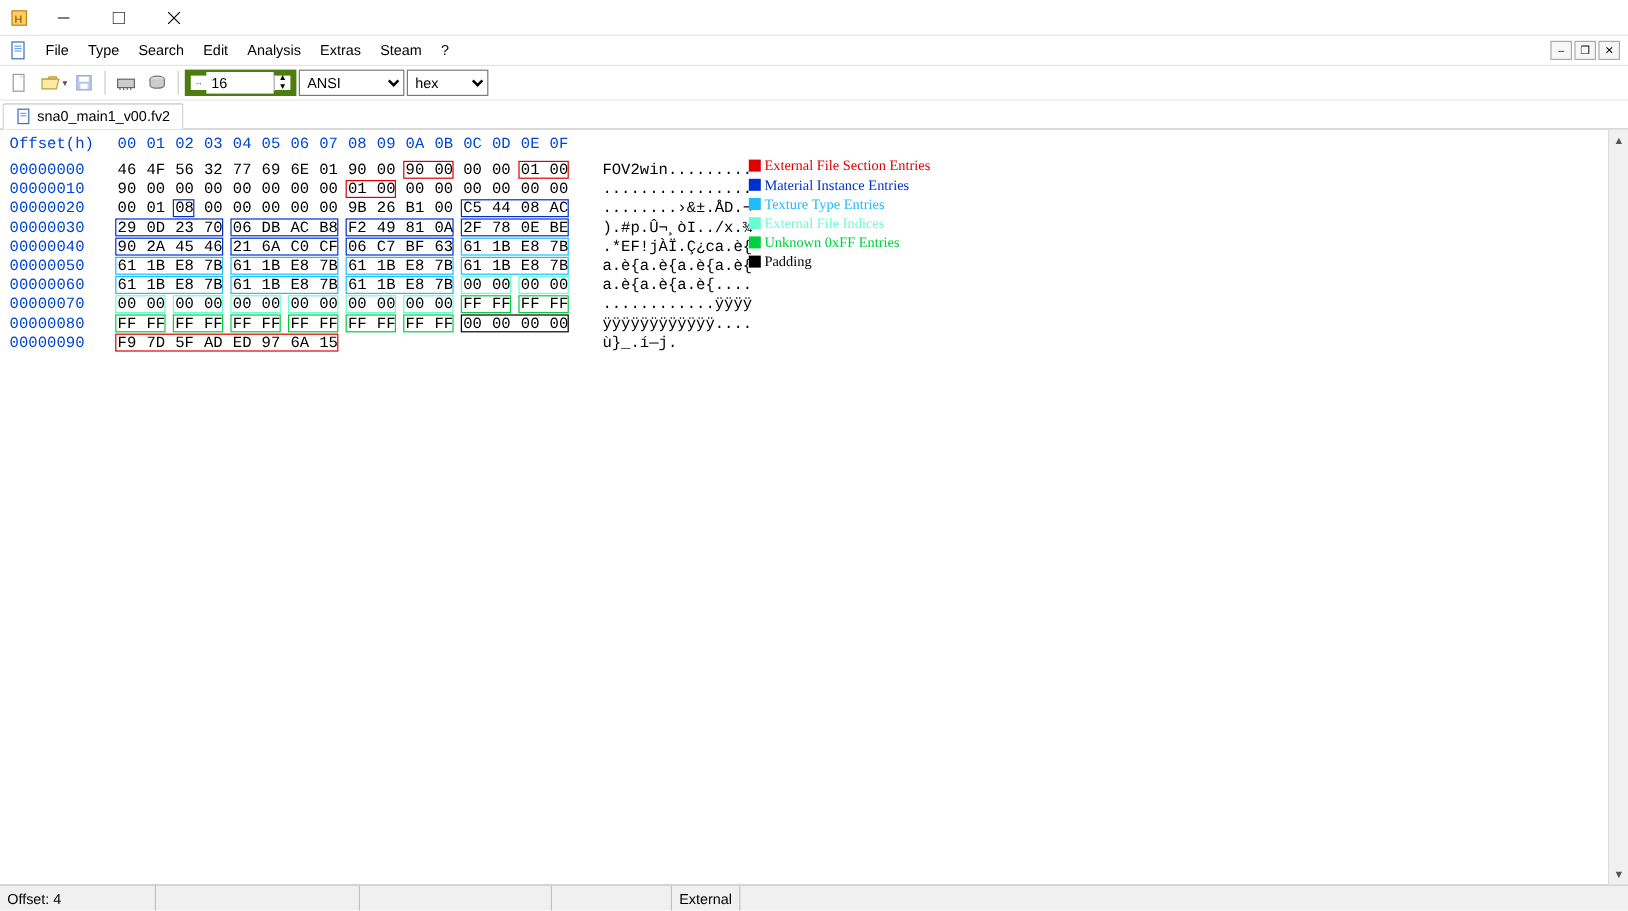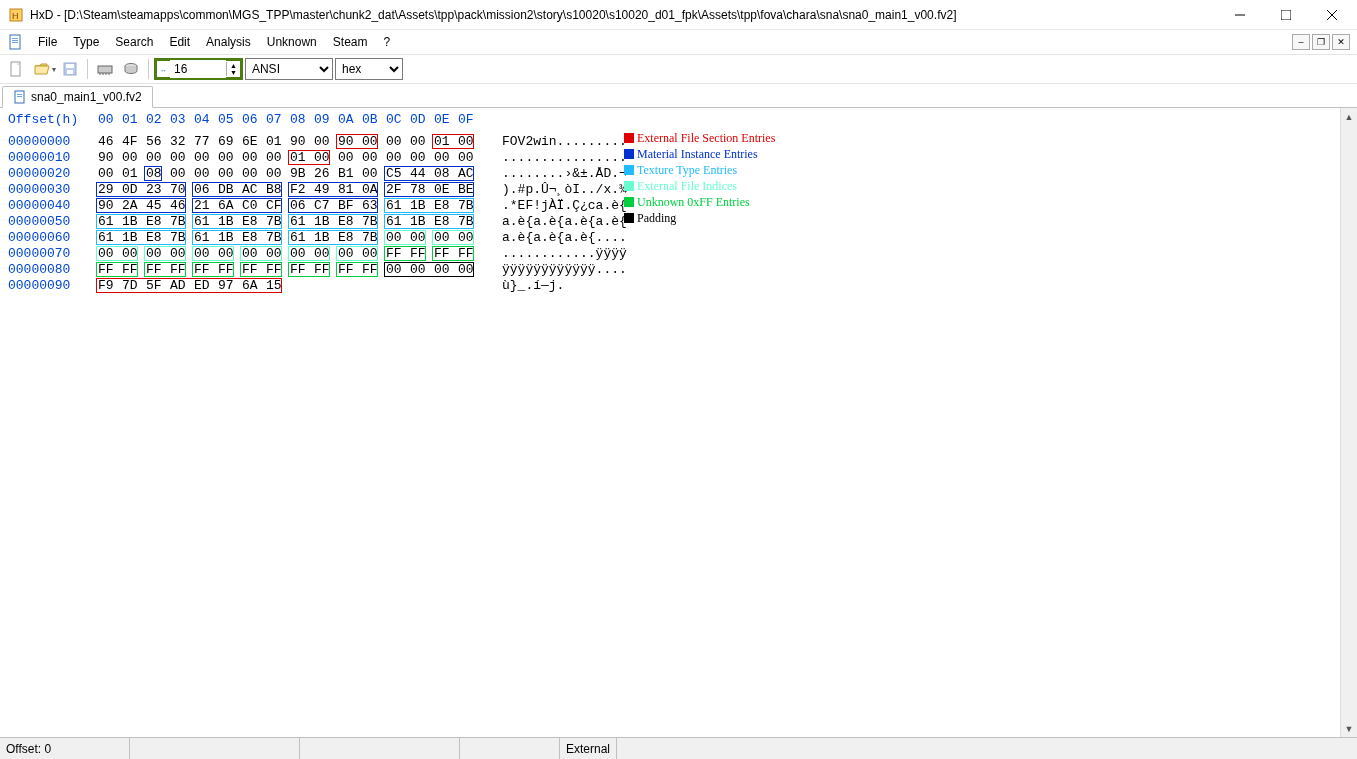--- a/index.html
+++ b/index.html
@@ -10,21 +10,21 @@
 .win-btns { display: flex; }
 .win-btn { width: 46px; height: 30px; display: flex; align-items: center; justify-content: center; cursor: pointer; font-size: 14px; }
 .menubar { height: 24px; display: flex; align-items: center; padding: 0 6px; background: #fff; }
 .menubar-icon { width: 16px; height: 16px; margin: 0 6px 0 2px; display:inline-flex; align-items:center; justify-content:center;}
 .menu-item { padding: 3px 8px; cursor: pointer; text-align: center; }
 .menu-spacer { flex: 1; }
 .mdi-btn { width: 18px; height: 16px; border: 1px solid #aaa; margin: 0 1px; display:flex; align-items:center; justify-content:center; font-size:9px; cursor:pointer; background:#f7f7f7; }
 .toolbar { height: 30px; display: flex; align-items: center; padding: 2px 4px; background: #fff; border-top: 1px solid #e5e5e5; border-bottom: 1px solid #e5e5e5; gap: 2px; }
 .tb-btn { width: 24px; height: 24px; display:flex; align-items:center; justify-content:center; border:1px solid transparent; cursor:pointer; }
 .tb-sep { width:1px; height:20px; background:#ccc; margin:0 3px; }
-.tb-spin { display:flex; align-items:center; border:3px solid #4d7c0f; height:22px; background:#fff; }
+.tb-spin { display:flex; align-items:center; border:5px solid #4d7c0f; height:22px; background:#fff; }
 .tb-spin input { border:none; width:56px; padding:2px 4px; font-size:12px; outline:none; }
 .tb-select { border:1px solid #7a7a7a; height:22px; font-size:12px; padding:1px 2px; background:#fff; }
 .tabbar { height: 24px; display:flex; align-items:flex-end; padding: 2px 2px 0 2px; background:#fff; border-bottom: 1px solid #c0c0c0;}
 .tab { display:flex; align-items:center; gap:4px; padding: 3px 10px; border:1px solid #c0c0c0; border-bottom:1px solid #fff; background:#fff; border-radius:2px 2px 0 0; font-size:12px; position:relative; top:1px; }
 .hex-area { font-family: Consolas, "Courier New", monospace; font-size: 13px; padding: 4px 8px; line-height: 16px; white-space: pre; position:relative; height: calc(100vh - 30px - 24px - 30px - 24px - 22px); overflow:auto; }
 .hdr { color: #0046d5; }
 .off { color: #0046d5; }
 .row { display:flex; height:16px; align-items:center;}
 .hexcell { display:inline-block; }
 .b { border:1px solid; display:inline-block; margin: 0; padding: 0; }
@@ -42,21 +42,20 @@
 </head>
 <body>
 
 <div class="titlebar">
   <span class="titlebar-icon">
     <svg width="16" height="16">
         <rect x="2" y="2" width="12" height="12" fill="#ffd060" stroke="#c08020"></rect>
         <text x="4" y="12" font-size="9" font-family="Arial" fill="#804000">H</text>
       </svg>
   </span>
-  <span class="title-text">HxD - [D:\Steam\steamapps\common\MGS_TPP\master\chunk2_dat\Assets\tpp\pack\mission2\story\s10020\s10020_d01_fpk\Assets\tpp\fova\chara\sna\sna0_main1_v00.fv2]</span>
   <div class="win-btns">
     <div class="win-btn">
         <svg width="10" height="10">
           <line x1="0" y1="5" x2="10" y2="5" stroke="#000"></line>
         </svg>
       </div>
     <div class="win-btn">
         <svg width="10" height="10">
           <rect x="0" y="0" width="10" height="10" fill="none" stroke="#000"></rect>
         </svg>
@@ -77,21 +76,21 @@
         <rect x="4" y="4" width="6" height="1" fill="#6aa6e8"></rect>
         <rect x="4" y="6" width="6" height="1" fill="#6aa6e8"></rect>
         <rect x="4" y="8" width="6" height="1" fill="#6aa6e8"></rect>
       </svg>
   </span>
   <span class="menu-item">File</span>
   <span class="menu-item">Type</span>
   <span class="menu-item">Search</span>
   <span class="menu-item">Edit</span>
   <span class="menu-item">Analysis</span>
-  <span class="menu-item">Unknown</span>
+  <span class="menu-item">Extras</span>
   <span class="menu-item">Steam</span>
   <span class="menu-item">?</span>
   <span class="menu-spacer"></span>
   <span class="mdi-btn">‒</span>
   <span class="mdi-btn">❐</span>
   <span class="mdi-btn">✕</span>
 </div>
 
 <div class="toolbar">
   <span class="tb-btn">
@@ -162,18 +161,18 @@
 
 <div class="hex-area" id="hexarea"><div class="row hdr"><span style="display:inline-block;width:80px">Offset(h)</span><span style="display:inline-block;width:10px"></span><span class="hexcell" style="width:24px">00</span><span class="hexcell" style="width:24px">01</span><span class="hexcell" style="width:24px">02</span><span class="hexcell" style="width:24px">03</span><span class="hexcell" style="width:24px">04</span><span class="hexcell" style="width:24px">05</span><span class="hexcell" style="width:24px">06</span><span class="hexcell" style="width:24px">07</span><span class="hexcell" style="width:24px">08</span><span class="hexcell" style="width:24px">09</span><span class="hexcell" style="width:24px">0A</span><span class="hexcell" style="width:24px">0B</span><span class="hexcell" style="width:24px">0C</span><span class="hexcell" style="width:24px">0D</span><span class="hexcell" style="width:24px">0E</span><span class="hexcell" style="width:24px">0F</span></div><div class="row" style="height:6px"></div><div class="row"><span class="off" style="display:inline-block;width:80px">00000000</span><span style="display:inline-block;width:10px"></span><span style="position:relative;display:inline-block;width:384px"><span class="hexcell" style="width:24px">46</span><span class="hexcell" style="width:24px">4F</span><span class="hexcell" style="width:24px">56</span><span class="hexcell" style="width:24px">32</span><span class="hexcell" style="width:24px">77</span><span class="hexcell" style="width:24px">69</span><span class="hexcell" style="width:24px">6E</span><span class="hexcell" style="width:24px">01</span><span class="hexcell" style="width:24px">90</span><span class="hexcell" style="width:24px">00</span><span class="hexcell" style="width:24px">90</span><span class="hexcell" style="width:24px">00</span><span class="hexcell" style="width:24px">00</span><span class="hexcell" style="width:24px">00</span><span class="hexcell" style="width:24px">01</span><span class="hexcell" style="width:24px">00</span><span class="b" style="position:absolute;left:238px;top:0;width:42px;height:15px;border-color:#e00000"></span><span class="b" style="position:absolute;left:334px;top:0;width:42px;height:15px;border-color:#e00000"></span></span><span style="display:inline-block;width:20px"></span><span>FOV2win.........</span></div><div class="row"><span class="off" style="display:inline-block;width:80px">00000010</span><span style="display:inline-block;width:10px"></span><span style="position:relative;display:inline-block;width:384px"><span class="hexcell" style="width:24px">90</span><span class="hexcell" style="width:24px">00</span><span class="hexcell" style="width:24px">00</span><span class="hexcell" style="width:24px">00</span><span class="hexcell" style="width:24px">00</span><span class="hexcell" style="width:24px">00</span><span class="hexcell" style="width:24px">00</span><span class="hexcell" style="width:24px">00</span><span class="hexcell" style="width:24px">01</span><span class="hexcell" style="width:24px">00</span><span class="hexcell" style="width:24px">00</span><span class="hexcell" style="width:24px">00</span><span class="hexcell" style="width:24px">00</span><span class="hexcell" style="width:24px">00</span><span class="hexcell" style="width:24px">00</span><span class="hexcell" style="width:24px">00</span><span class="b" style="position:absolute;left:190px;top:0;width:42px;height:15px;border-color:#e00000"></span></span><span style="display:inline-block;width:20px"></span><span>................</span></div><div class="row"><span class="off" style="display:inline-block;width:80px">00000020</span><span style="display:inline-block;width:10px"></span><span style="position:relative;display:inline-block;width:384px"><span class="hexcell" style="width:24px">00</span><span class="hexcell" style="width:24px">01</span><span class="hexcell" style="width:24px">08</span><span class="hexcell" style="width:24px">00</span><span class="hexcell" style="width:24px">00</span><span class="hexcell" style="width:24px">00</span><span class="hexcell" style="width:24px">00</span><span class="hexcell" style="width:24px">00</span><span class="hexcell" style="width:24px">9B</span><span class="hexcell" style="width:24px">26</span><span class="hexcell" style="width:24px">B1</span><span class="hexcell" style="width:24px">00</span><span class="hexcell" style="width:24px">C5</span><span class="hexcell" style="width:24px">44</span><span class="hexcell" style="width:24px">08</span><span class="hexcell" style="width:24px">AC</span><span class="b" style="position:absolute;left:46px;top:0;width:18px;height:15px;border-color:#0030d0"></span><span class="b" style="position:absolute;left:286px;top:0;width:90px;height:15px;border-color:#0030d0"></span></span><span style="display:inline-block;width:20px"></span><span>........›&amp;±.ÅD.¬</span></div><div class="row"><span class="off" style="display:inline-block;width:80px">00000030</span><span style="display:inline-block;width:10px"></span><span style="position:relative;display:inline-block;width:384px"><span class="hexcell" style="width:24px">29</span><span class="hexcell" style="width:24px">0D</span><span class="hexcell" style="width:24px">23</span><span class="hexcell" style="width:24px">70</span><span class="hexcell" style="width:24px">06</span><span class="hexcell" style="width:24px">DB</span><span class="hexcell" style="width:24px">AC</span><span class="hexcell" style="width:24px">B8</span><span class="hexcell" style="width:24px">F2</span><span class="hexcell" style="width:24px">49</span><span class="hexcell" style="width:24px">81</span><span class="hexcell" style="width:24px">0A</span><span class="hexcell" style="width:24px">2F</span><span class="hexcell" style="width:24px">78</span><span class="hexcell" style="width:24px">0E</span><span class="hexcell" style="width:24px">BE</span><span class="b" style="position:absolute;left:-2px;top:0;width:90px;height:15px;border-color:#0030d0"></span><span class="b" style="position:absolute;left:94px;top:0;width:90px;height:15px;border-color:#0030d0"></span><span class="b" style="position:absolute;left:190px;top:0;width:90px;height:15px;border-color:#0030d0"></span><span class="b" style="position:absolute;left:286px;top:0;width:90px;height:15px;border-color:#0030d0"></span></span><span style="display:inline-block;width:20px"></span><span>).#p.Û¬¸òI../x.¾</span></div><div class="row"><span class="off" style="display:inline-block;width:80px">00000040</span><span style="display:inline-block;width:10px"></span><span style="position:relative;display:inline-block;width:384px"><span class="hexcell" style="width:24px">90</span><span class="hexcell" style="width:24px">2A</span><span class="hexcell" style="width:24px">45</span><span class="hexcell" style="width:24px">46</span><span class="hexcell" style="width:24px">21</span><span class="hexcell" style="width:24px">6A</span><span class="hexcell" style="width:24px">C0</span><span class="hexcell" style="width:24px">CF</span><span class="hexcell" style="width:24px">06</span><span class="hexcell" style="width:24px">C7</span><span class="hexcell" style="width:24px">BF</span><span class="hexcell" style="width:24px">63</span><span class="hexcell" style="width:24px">61</span><span class="hexcell" style="width:24px">1B</span><span class="hexcell" style="width:24px">E8</span><span class="hexcell" style="width:24px">7B</span><span class="b" style="position:absolute;left:-2px;top:0;width:90px;height:15px;border-color:#0030d0"></span><span class="b" style="position:absolute;left:94px;top:0;width:90px;height:15px;border-color:#0030d0"></span><span class="b" style="position:absolute;left:190px;top:0;width:90px;height:15px;border-color:#0030d0"></span><span class="b" style="position:absolute;left:286px;top:0;width:90px;height:15px;border-color:#1fbcff"></span></span><span style="display:inline-block;width:20px"></span><span>.*EF!jÀÏ.Ç¿ca.è{</span></div><div class="row"><span class="off" style="display:inline-block;width:80px">00000050</span><span style="display:inline-block;width:10px"></span><span style="position:relative;display:inline-block;width:384px"><span class="hexcell" style="width:24px">61</span><span class="hexcell" style="width:24px">1B</span><span class="hexcell" style="width:24px">E8</span><span class="hexcell" style="width:24px">7B</span><span class="hexcell" style="width:24px">61</span><span class="hexcell" style="width:24px">1B</span><span class="hexcell" style="width:24px">E8</span><span class="hexcell" style="width:24px">7B</span><span class="hexcell" style="width:24px">61</span><span class="hexcell" style="width:24px">1B</span><span class="hexcell" style="width:24px">E8</span><span class="hexcell" style="width:24px">7B</span><span class="hexcell" style="width:24px">61</span><span class="hexcell" style="width:24px">1B</span><span class="hexcell" style="width:24px">E8</span><span class="hexcell" style="width:24px">7B</span><span class="b" style="position:absolute;left:-2px;top:0;width:90px;height:15px;border-color:#1fbcff"></span><span class="b" style="position:absolute;left:94px;top:0;width:90px;height:15px;border-color:#1fbcff"></span><span class="b" style="position:absolute;left:190px;top:0;width:90px;height:15px;border-color:#1fbcff"></span><span class="b" style="position:absolute;left:286px;top:0;width:90px;height:15px;border-color:#1fbcff"></span></span><span style="display:inline-block;width:20px"></span><span>a.è{a.è{a.è{a.è{</span></div><div class="row"><span class="off" style="display:inline-block;width:80px">00000060</span><span style="display:inline-block;width:10px"></span><span style="position:relative;display:inline-block;width:384px"><span class="hexcell" style="width:24px">61</span><span class="hexcell" style="width:24px">1B</span><span class="hexcell" style="width:24px">E8</span><span class="hexcell" style="width:24px">7B</span><span class="hexcell" style="width:24px">61</span><span class="hexcell" style="width:24px">1B</span><span class="hexcell" style="width:24px">E8</span><span class="hexcell" style="width:24px">7B</span><span class="hexcell" style="width:24px">61</span><span class="hexcell" style="width:24px">1B</span><span class="hexcell" style="width:24px">E8</span><span class="hexcell" style="width:24px">7B</span><span class="hexcell" style="width:24px">00</span><span class="hexcell" style="width:24px">00</span><span class="hexcell" style="width:24px">00</span><span class="hexcell" style="width:24px">00</span><span class="b" style="position:absolute;left:-2px;top:0;width:90px;height:15px;border-color:#1fbcff"></span><span class="b" style="position:absolute;left:94px;top:0;width:90px;height:15px;border-color:#1fbcff"></span><span class="b" style="position:absolute;left:190px;top:0;width:90px;height:15px;border-color:#1fbcff"></span><span class="b" style="position:absolute;left:286px;top:0;width:42px;height:15px;border-color:#66ffd0"></span><span class="b" style="position:absolute;left:334px;top:0;width:42px;height:15px;border-color:#66ffd0"></span></span><span style="display:inline-block;width:20px"></span><span>a.è{a.è{a.è{....</span></div><div class="row"><span class="off" style="display:inline-block;width:80px">00000070</span><span style="display:inline-block;width:10px"></span><span style="position:relative;display:inline-block;width:384px"><span class="hexcell" style="width:24px">00</span><span class="hexcell" style="width:24px">00</span><span class="hexcell" style="width:24px">00</span><span class="hexcell" style="width:24px">00</span><span class="hexcell" style="width:24px">00</span><span class="hexcell" style="width:24px">00</span><span class="hexcell" style="width:24px">00</span><span class="hexcell" style="width:24px">00</span><span class="hexcell" style="width:24px">00</span><span class="hexcell" style="width:24px">00</span><span class="hexcell" style="width:24px">00</span><span class="hexcell" style="width:24px">00</span><span class="hexcell" style="width:24px">FF</span><span class="hexcell" style="width:24px">FF</span><span class="hexcell" style="width:24px">FF</span><span class="hexcell" style="width:24px">FF</span><span class="b" style="position:absolute;left:-2px;top:0;width:42px;height:15px;border-color:#66ffd0"></span><span class="b" style="position:absolute;left:46px;top:0;width:42px;height:15px;border-color:#66ffd0"></span><span class="b" style="position:absolute;left:94px;top:0;width:42px;height:15px;border-color:#66ffd0"></span><span class="b" style="position:absolute;left:142px;top:0;width:42px;height:15px;border-color:#66ffd0"></span><span class="b" style="position:absolute;left:190px;top:0;width:42px;height:15px;border-color:#66ffd0"></span><span class="b" style="position:absolute;left:238px;top:0;width:42px;height:15px;border-color:#66ffd0"></span><span class="b" style="position:absolute;left:286px;top:0;width:42px;height:15px;border-color:#00d040"></span><span class="b" style="position:absolute;left:334px;top:0;width:42px;height:15px;border-color:#00d040"></span></span><span style="display:inline-block;width:20px"></span><span>............ÿÿÿÿ</span></div><div class="row"><span class="off" style="display:inline-block;width:80px">00000080</span><span style="display:inline-block;width:10px"></span><span style="position:relative;display:inline-block;width:384px"><span class="hexcell" style="width:24px">FF</span><span class="hexcell" style="width:24px">FF</span><span class="hexcell" style="width:24px">FF</span><span class="hexcell" style="width:24px">FF</span><span class="hexcell" style="width:24px">FF</span><span class="hexcell" style="width:24px">FF</span><span class="hexcell" style="width:24px">FF</span><span class="hexcell" style="width:24px">FF</span><span class="hexcell" style="width:24px">FF</span><span class="hexcell" style="width:24px">FF</span><span class="hexcell" style="width:24px">FF</span><span class="hexcell" style="width:24px">FF</span><span class="hexcell" style="width:24px">00</span><span class="hexcell" style="width:24px">00</span><span class="hexcell" style="width:24px">00</span><span class="hexcell" style="width:24px">00</span><span class="b" style="position:absolute;left:-2px;top:0;width:42px;height:15px;border-color:#00d040"></span><span class="b" style="position:absolute;left:46px;top:0;width:42px;height:15px;border-color:#00d040"></span><span class="b" style="position:absolute;left:94px;top:0;width:42px;height:15px;border-color:#00d040"></span><span class="b" style="position:absolute;left:142px;top:0;width:42px;height:15px;border-color:#00d040"></span><span class="b" style="position:absolute;left:190px;top:0;width:42px;height:15px;border-color:#00d040"></span><span class="b" style="position:absolute;left:238px;top:0;width:42px;height:15px;border-color:#00d040"></span><span class="b" style="position:absolute;left:286px;top:0;width:90px;height:15px;border-color:#000"></span></span><span style="display:inline-block;width:20px"></span><span>ÿÿÿÿÿÿÿÿÿÿÿÿ....</span></div><div class="row"><span class="off" style="display:inline-block;width:80px">00000090</span><span style="display:inline-block;width:10px"></span><span style="position:relative;display:inline-block;width:384px"><span class="hexcell" style="width:24px">F9</span><span class="hexcell" style="width:24px">7D</span><span class="hexcell" style="width:24px">5F</span><span class="hexcell" style="width:24px">AD</span><span class="hexcell" style="width:24px">ED</span><span class="hexcell" style="width:24px">97</span><span class="hexcell" style="width:24px">6A</span><span class="hexcell" style="width:24px">15</span><span class="b" style="position:absolute;left:-2px;top:0;width:186px;height:15px;border-color:#e00000"></span></span><span style="display:inline-block;width:20px"></span><span>ù}_.í—j.</span></div><div class="legend" style="left: 624px; top: 22px;"><div class="legend-row"><span class="swatch" style="background:#e00000"></span><span style="color:#e00000">External File Section Entries</span></div><div class="legend-row"><span class="swatch" style="background:#0030d0"></span><span style="color:#0030d0">Material Instance Entries</span></div><div class="legend-row"><span class="swatch" style="background:#1fbcff"></span><span style="color:#1fbcff">Texture Type Entries</span></div><div class="legend-row"><span class="swatch" style="background:#66ffd0"></span><span style="color:#66ffd0">External File Indices</span></div><div class="legend-row"><span class="swatch" style="background:#00d040"></span><span style="color:#00d040">Unknown 0xFF Entries</span></div><div class="legend-row"><span class="swatch" style="background:#000000"></span><span style="color:#000000">Padding</span></div></div></div>
 
 <div class="scrollbar-v">
   <div class="sb-btn">▲</div>
   <div class="sb-track"></div>
   <div class="sb-btn bot">▼</div>
 </div>
 
 <div class="statusbar">
-  <div class="status-cell" style="width:130px">Offset: 0</div>
+  <div class="status-cell" style="width:130px">Offset: 4</div>
   <div class="status-cell" style="width:170px"></div>
   <div class="status-cell" style="width:160px"></div>
   <div class="status-cell" style="width:100px"></div>
   <div class="status-cell" style="flex:0 0 auto">External</div>
 </div>
 
 </body></html>

